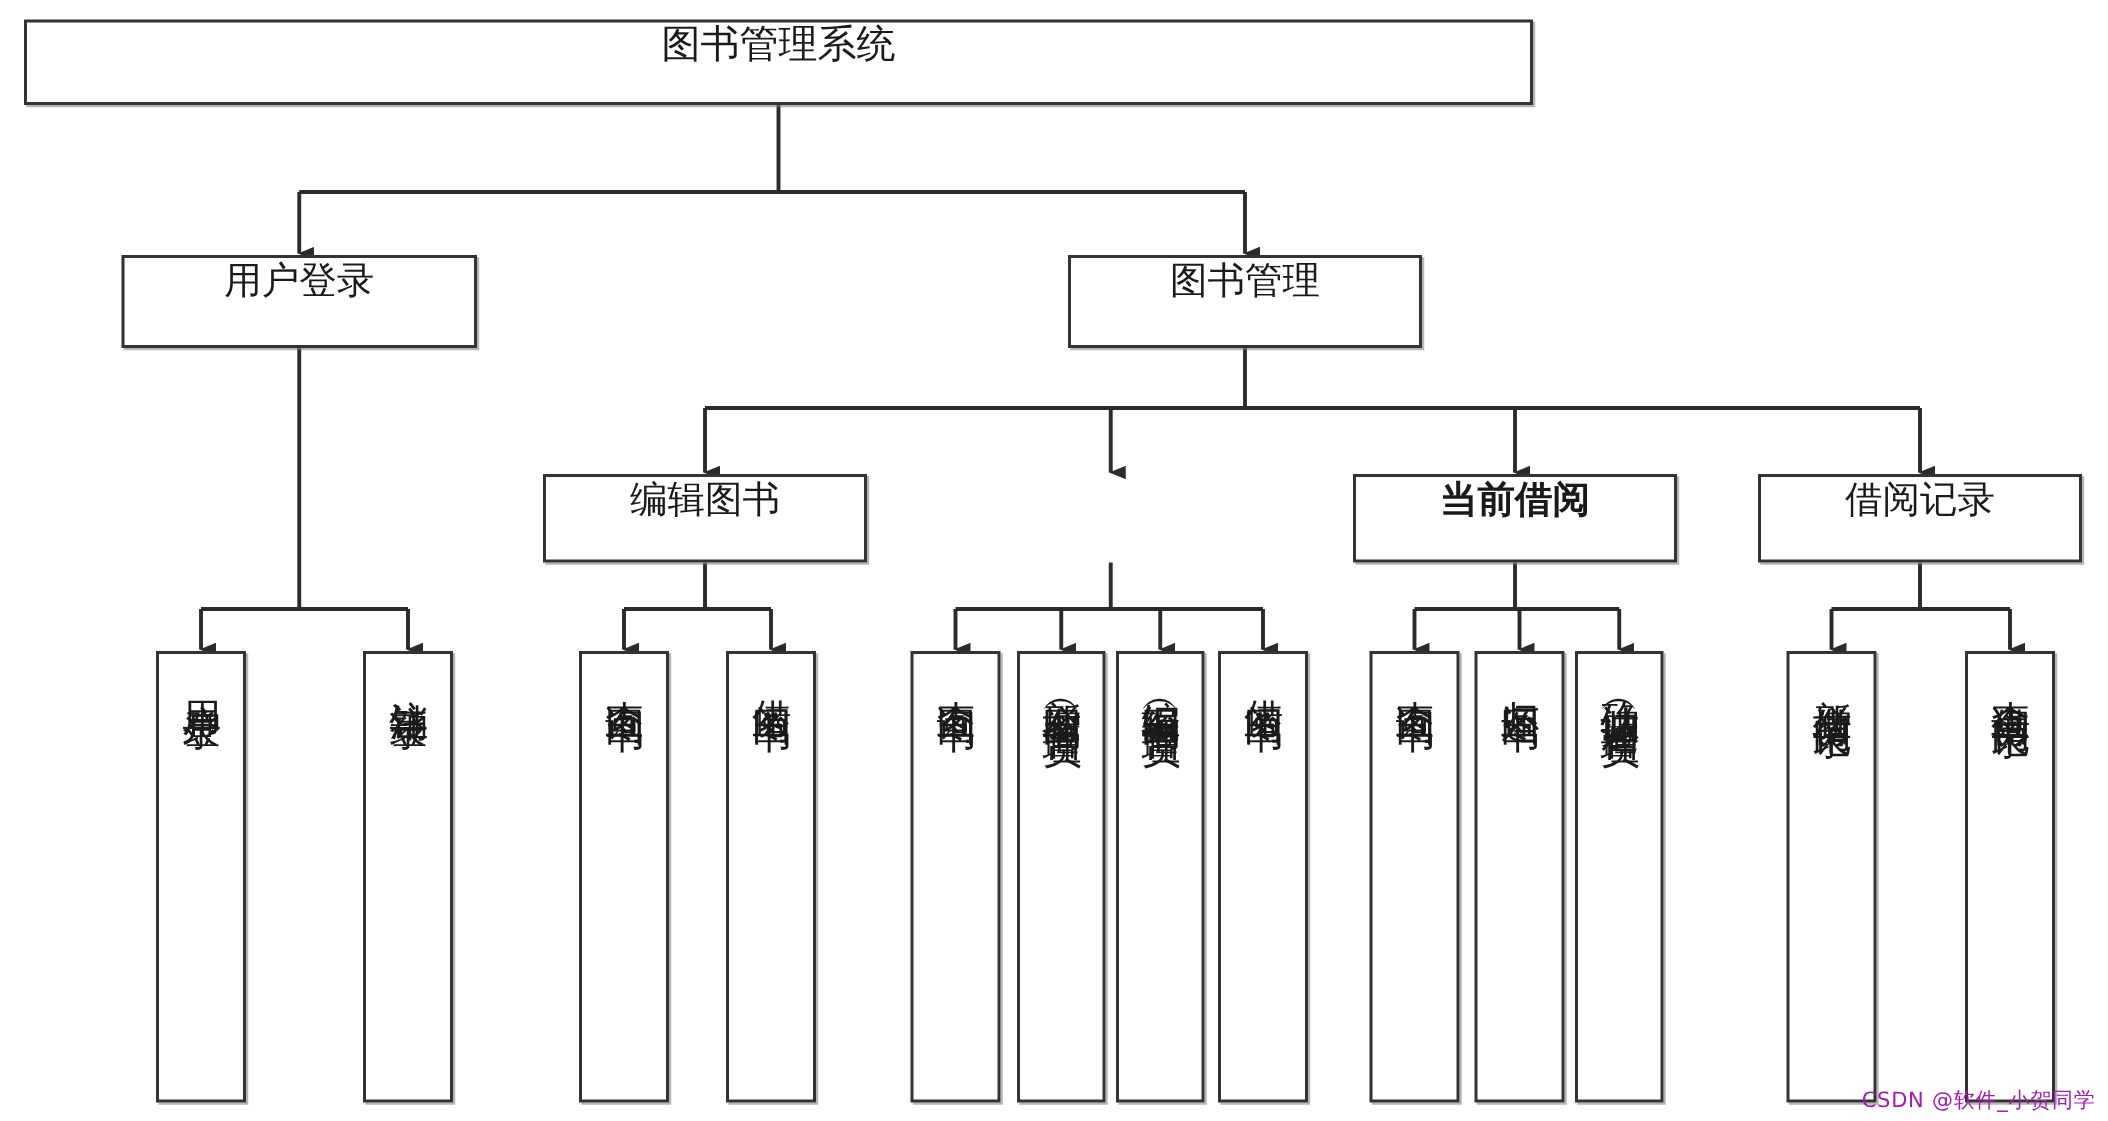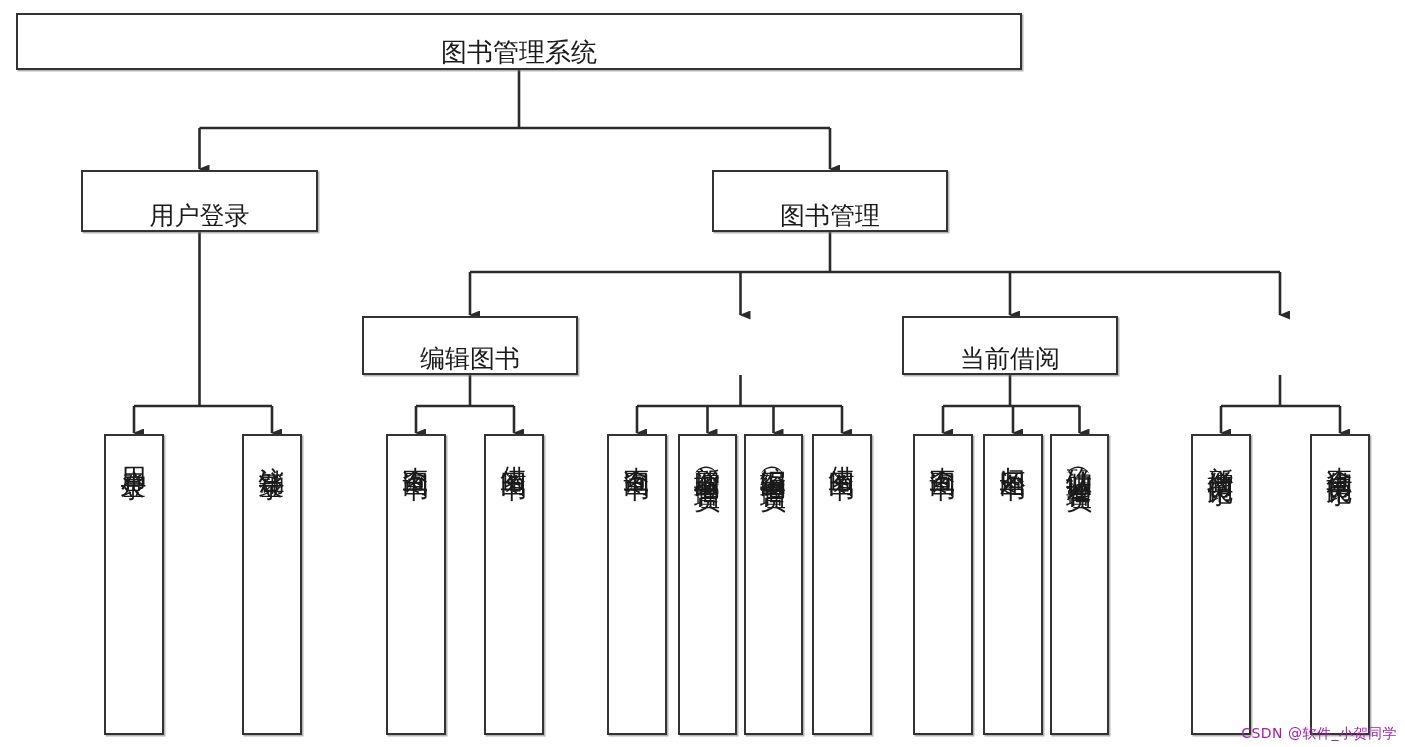--- a/index.html
+++ b/index.html
@@ -28,21 +28,21 @@
     height: 747px;
     pointer-events: none;
   }
   .node {
     position: absolute;
     box-sizing: border-box;
     background: #ffffff;
     border: 2px solid #333333;
     box-shadow: 1.5px 1.5px 0 rgba(120,120,120,0.55);
     display: flex;
-    align-items: flex-end;
+    align-items: flex-start;
     justify-content: center;
     z-index: 5;
   }
   .node-label {
     color: #1a1a1a;
     line-height: 1.18;
     text-align: center;
     white-space: nowrap;
   }
   
@@ -135,22 +135,25 @@
   <div class="node horiz" id="box-n-user-login" style="left: 81px; top: 170px; width: 237px; height: 62px;">
     <span class="node-label">用户登录</span>
   </div>
   <div class="node horiz" id="box-n-book-mgmt" style="left: 712px; top: 170px; width: 236px; height: 62px;">
     <span class="node-label">图书管理</span>
   </div>
 
   <div class="node horiz" id="box-n-new-book-rec" style="left: 362px; top: 316px; width: 216px; height: 59px;">
     <span class="node-label">编辑图书</span>
   </div>
-  <div class="node horiz" id="box-n-current-borrow" style="left: 902px; top: 316px; width: 216px; height: 59px;">
+  <div class="node horiz" id="box-n-current-borrow" style="left: 902px; top: 316px; width: 216px; height: 59px; font-weight: bold;">
     <span class="node-label">当前借阅</span>
+  </div>
+  <div class="node horiz" id="box-n-borrow-record" style="left: 1172px; top: 316px; width: 216px; height: 59px;">
+    <span class="node-label">借阅记录</span>
   </div>
 
   <div class="node vert" id="box-leaf-user-login" style="left: 104px; top: 434px; width: 60px; height: 301px;">
     <span class="node-label">用户登录</span>
   </div>
   <div class="node vert" id="box-leaf-user-logout" style="left: 242px; top: 434px; width: 60px; height: 301px;">
     <span class="node-label">注销登录</span>
   </div>
 
   <div class="node vert" id="box-leaf-query-book-rec" style="left: 386px; top: 434px; width: 60px; height: 301px;">

